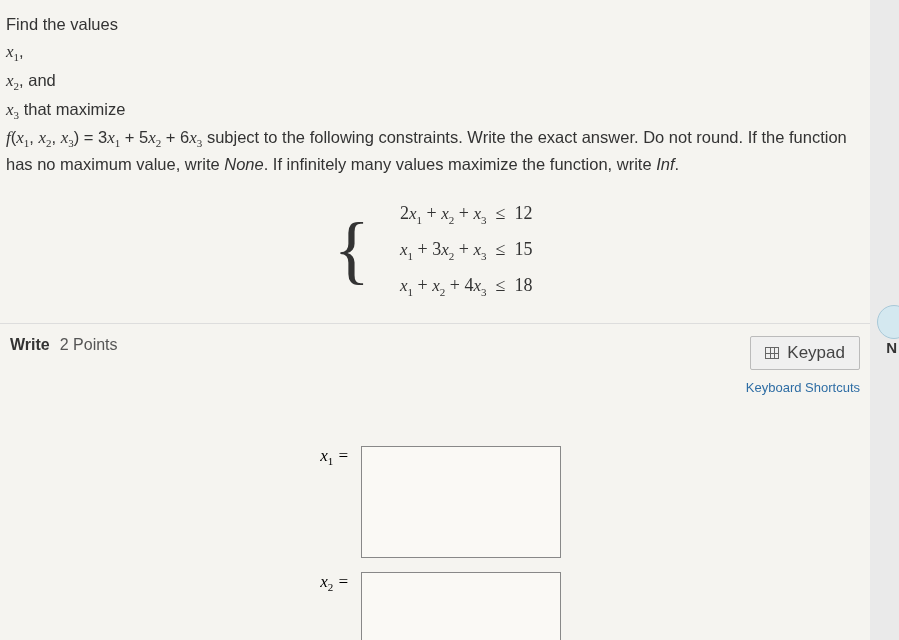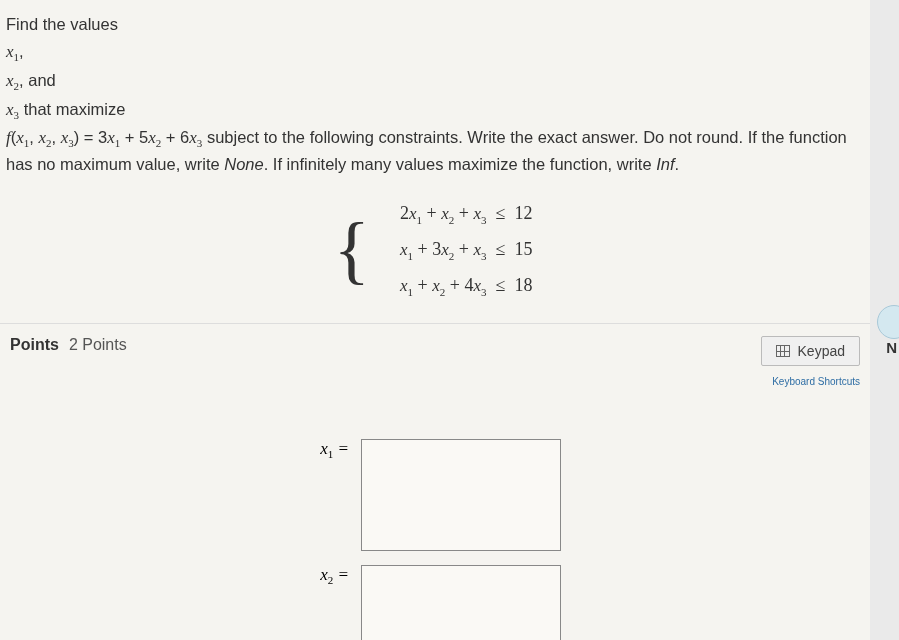--- a/index.html
+++ b/index.html
@@ -91,42 +91,42 @@
     .right-controls {
       text-align: right;
     }
     .keypad-btn {
       display: inline-flex;
       align-items: center;
       gap: 8px;
       border: 1px solid #bbb;
       background: #f0f0f0;
       padding: 6px 14px;
-      font-size: 14px;
+      font-size: 17px;
       color: #444;
       cursor: pointer;
       border-radius: 2px;
       text-align: center;
     }
     .keypad-btn .grid-icon {
       display: inline-block;
       width: 14px;
       height: 12px;
       background:
         linear-gradient(#666,#666) 0 0/100% 1px no-repeat,
         linear-gradient(#666,#666) 0 50%/100% 1px no-repeat,
         linear-gradient(#666,#666) 0 100%/100% 1px no-repeat,
         linear-gradient(#666,#666) 0 0/1px 100% no-repeat,
         linear-gradient(#666,#666) 33% 0/1px 100% no-repeat,
         linear-gradient(#666,#666) 66% 0/1px 100% no-repeat,
         linear-gradient(#666,#666) 100% 0/1px 100% no-repeat;
     }
     .shortcuts-link {
       color: #2e6da4;
-      font-size: 10px;
+      font-size: 13px;
       margin-top: 10px;
       display: inline-block;
       cursor: pointer;
     }
     .inputs-area {
       margin-top: 50px;
       display: flex;
       flex-direction: column;
       align-items: center;
       gap: 14px;
@@ -215,21 +215,21 @@
             <span class="math-var">x</span><span class="sub">1</span> + <span class="math-var">x</span><span class="sub">2</span> + 4<span class="math-var">x</span><span class="sub">3</span>&nbsp;&nbsp;≤&nbsp;&nbsp;18
           </div>
         </div>
       </div>
     </div>
   </div>
 
   <div class="answer-section">
     <div class="answer-header">
       <div class="answer-label">
-        <strong>Points</strong><span>2 Points</span>
+        <strong>Write</strong><span>2 Points</span>
       </div>
       <div class="right-controls">
         <button class="keypad-btn">
           <span class="grid-icon"></span>
           <span>Keypad</span>
         </button>
         <div>
           <a class="shortcuts-link">Keyboard Shortcuts</a>
         </div>
       </div>

